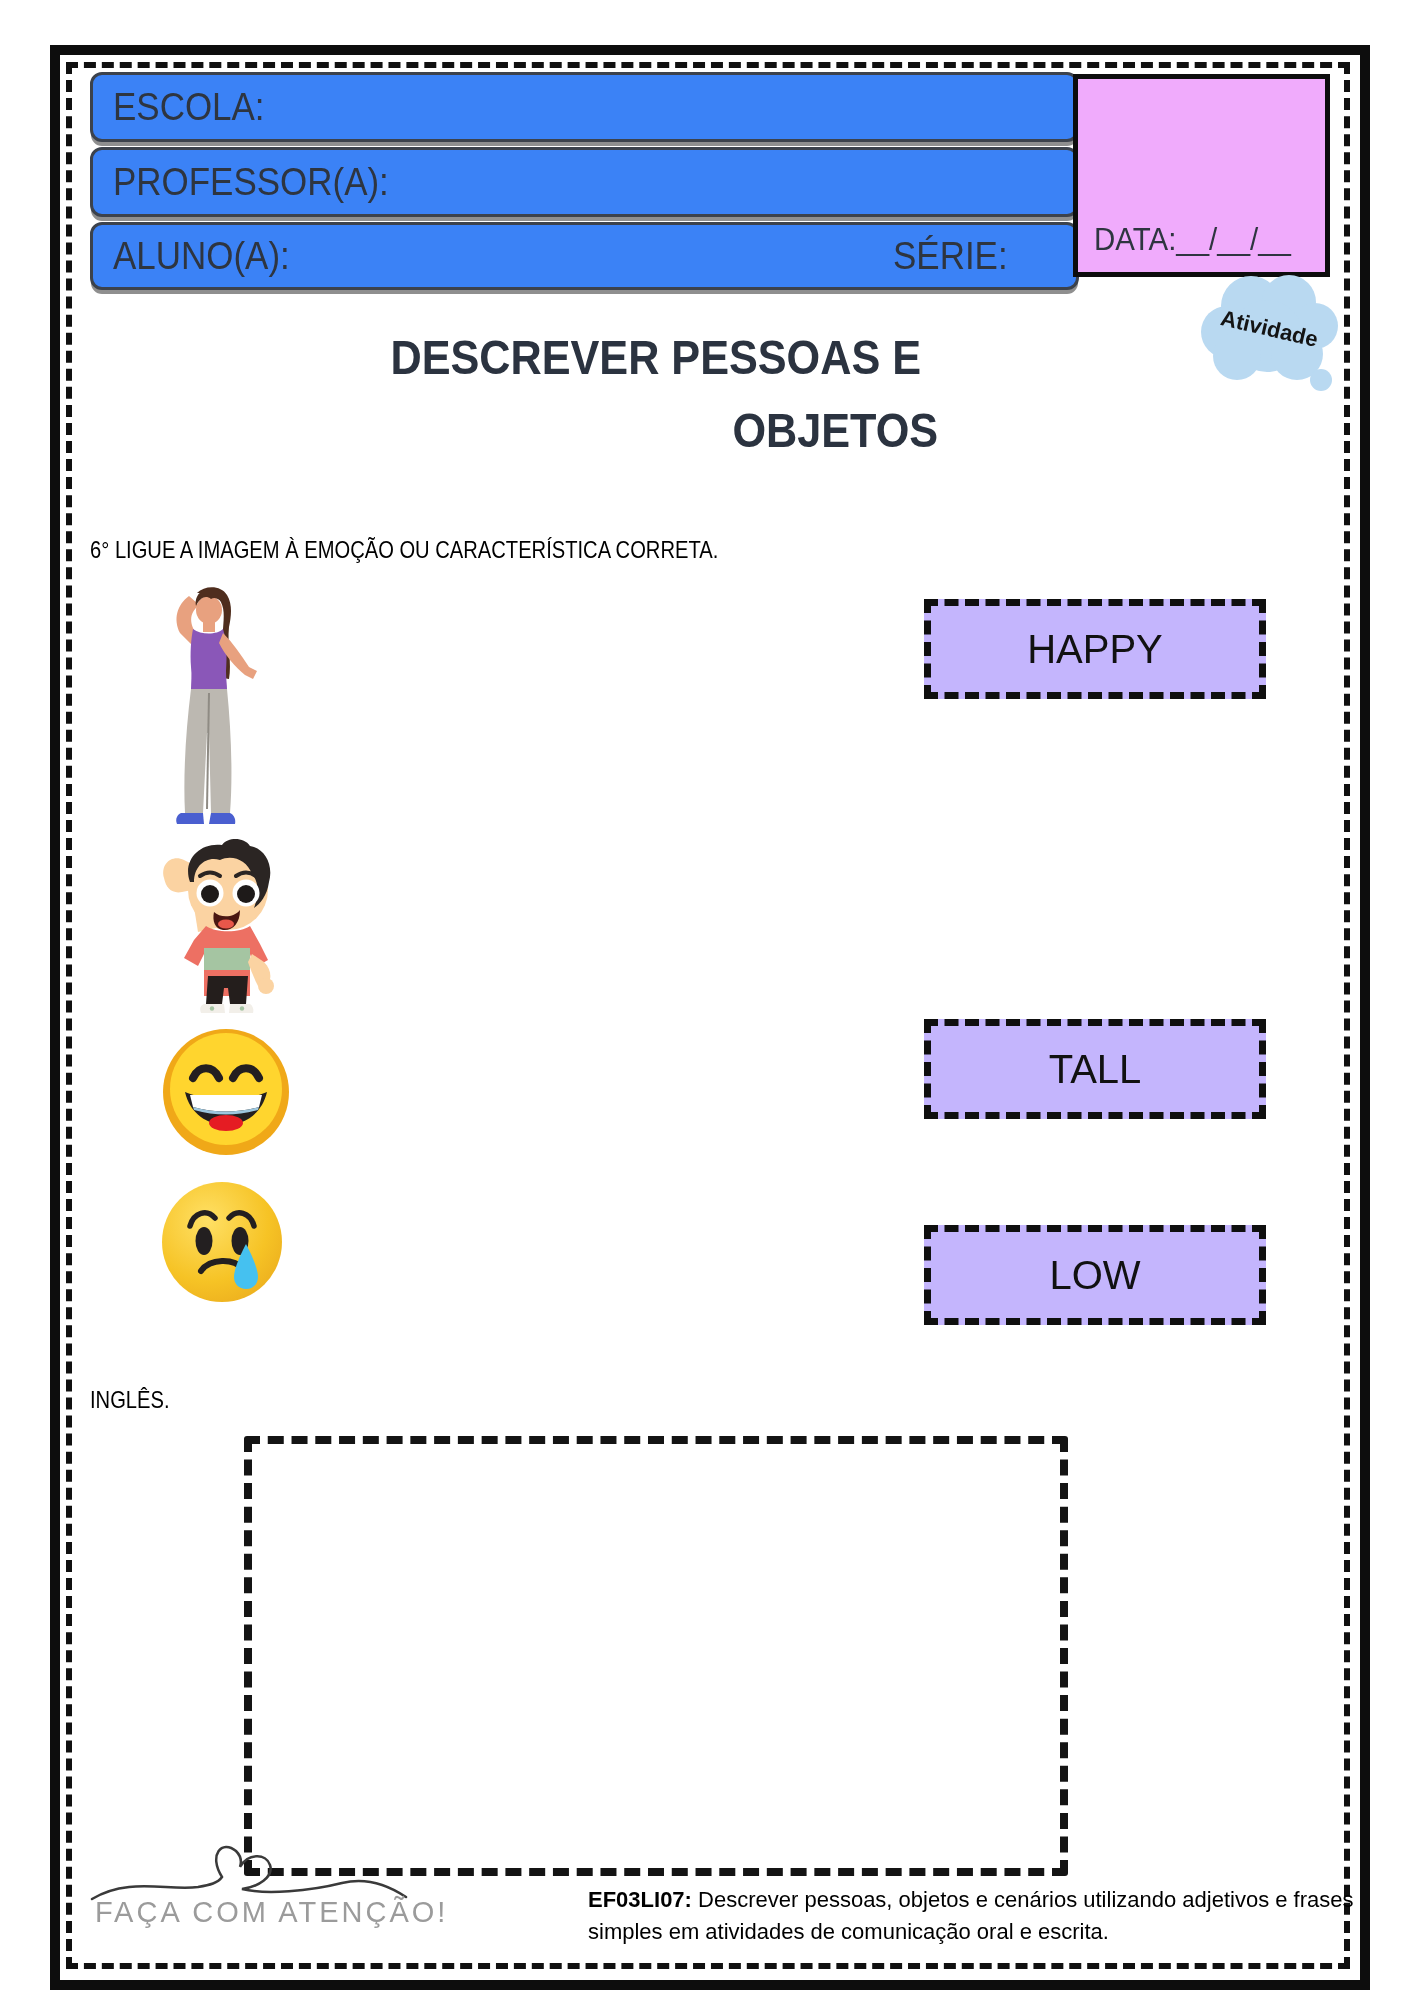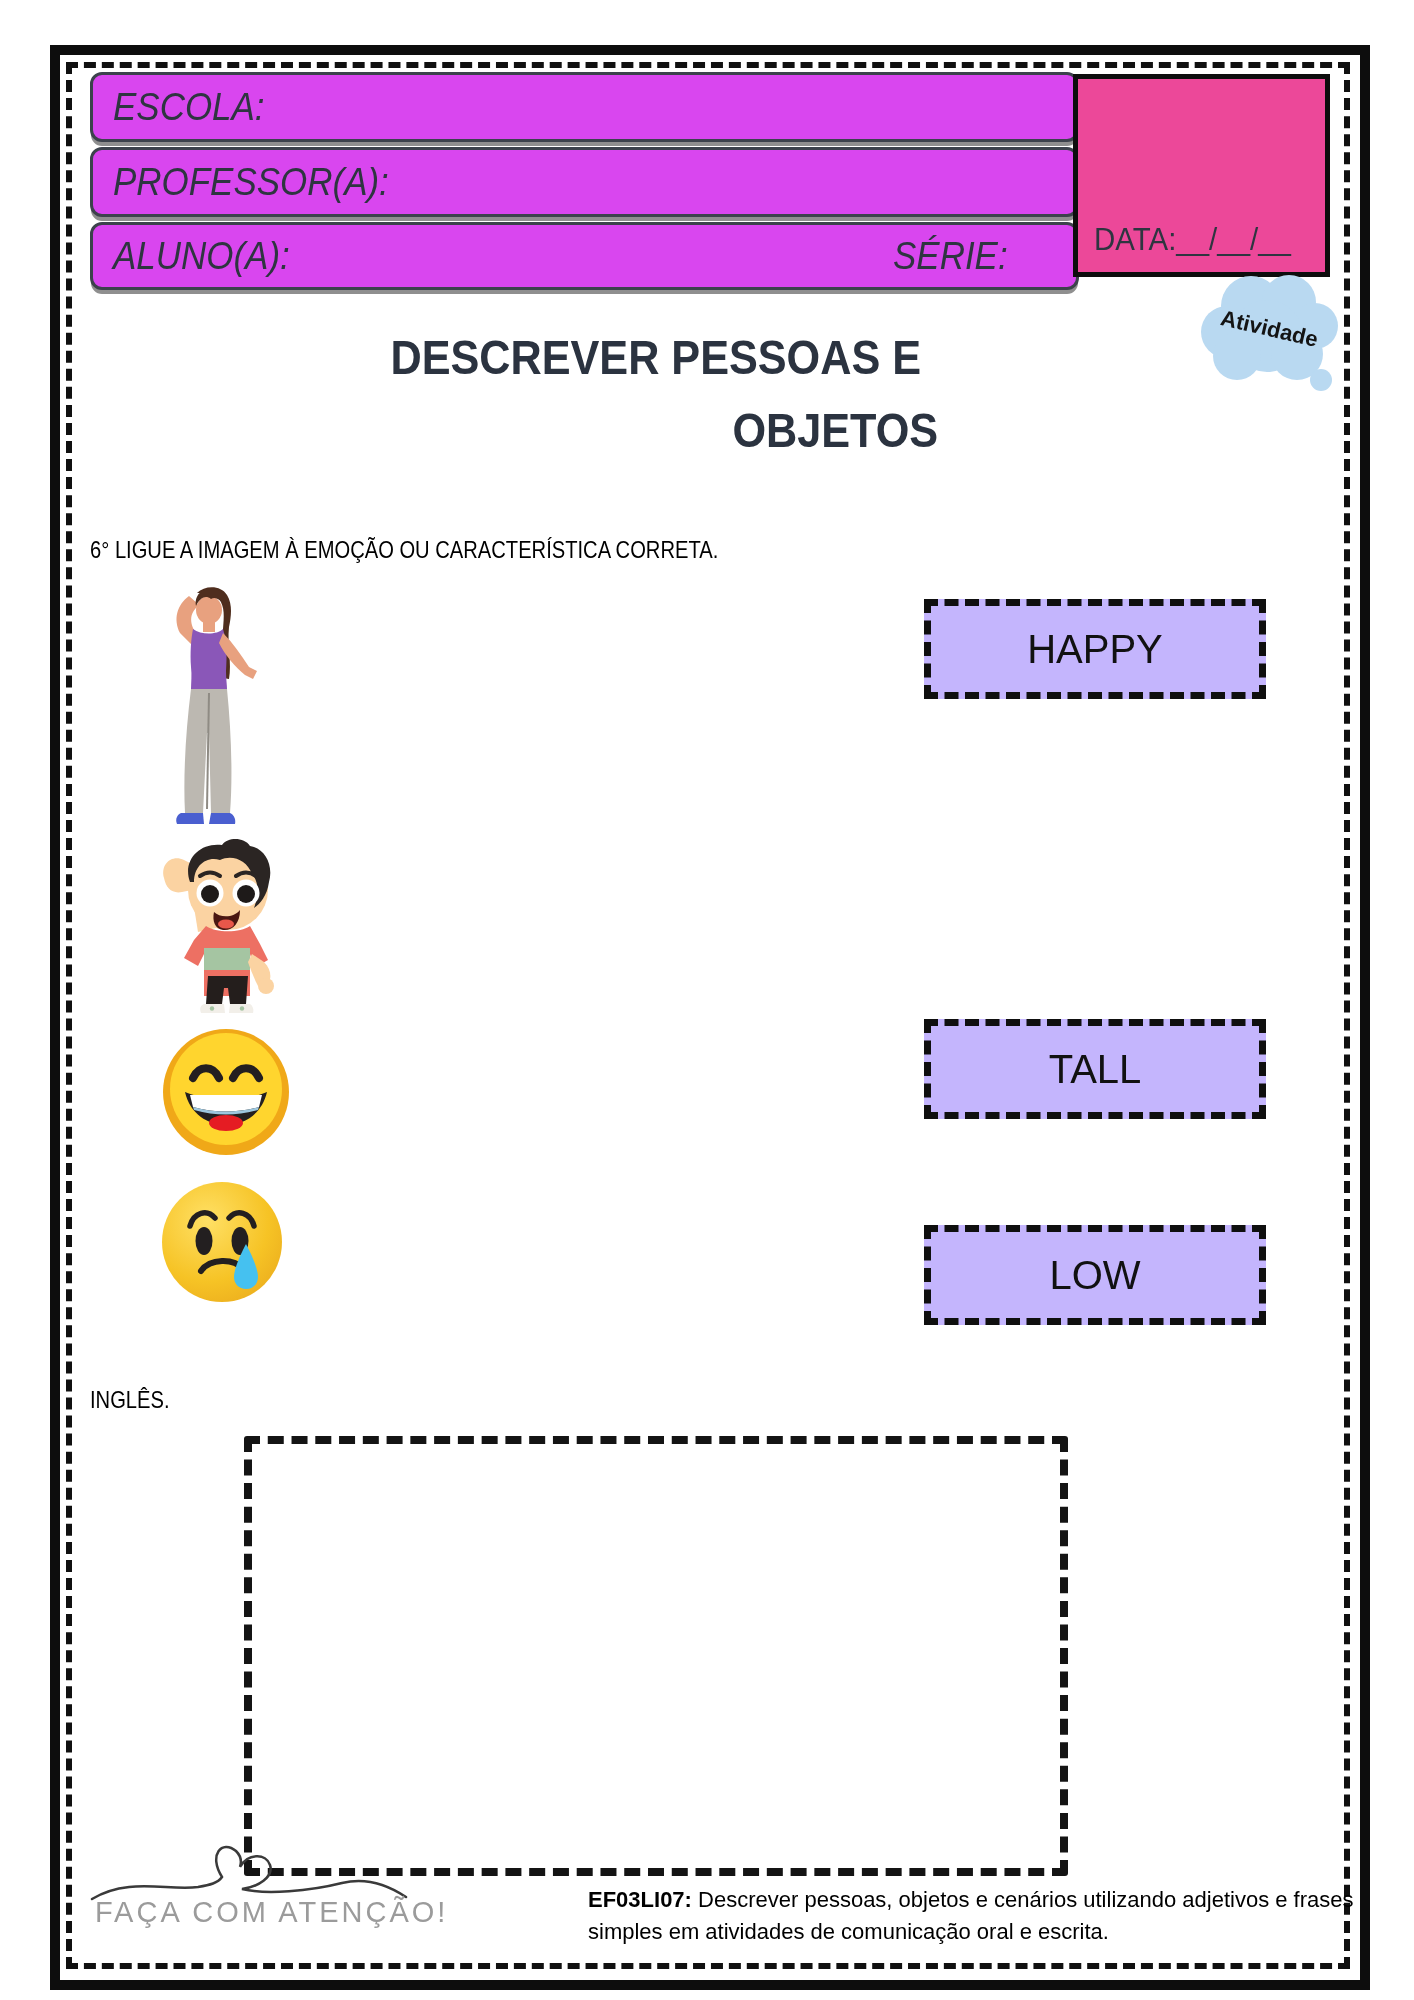--- a/index.html
+++ b/index.html
@@ -4,29 +4,29 @@
 <style>
   html,body{margin:0;padding:0;background:#fff;}
   .page{position:relative;width:1414px;height:2000px;background:#fff;overflow:hidden;
         font-family:"Liberation Sans", sans-serif;color:#000;}
   
   .outer-border{position:absolute;left:50px;top:45px;width:1300px;height:1925px;
                 border:10px solid #0d0d0d;}
   .inner-border{position:absolute;left:66px;top:62px;width:1272px;height:1895px;
                 border:6px dashed #101010;}
   
-  .hrow{position:absolute;left:90px;width:983px;height:64px;background:#d946ef;
+  .hrow{position:absolute;left:90px;width:983px;height:64px;background:#3b82f6;
         border:3px solid #3c424c;border-radius:12px;
-        box-shadow:0 5px 0 -1px #8f8f8f;font-style:italic;}
+        box-shadow:0 5px 0 -1px #8f8f8f;}
   .hrow .lbl{position:absolute;left:20px;top:50%;transform:translateY(-50%) scaleX(.92);
         transform-origin:left center;font-size:38px;color:#2e3540;white-space:nowrap;}
   .hrow .lbl2{position:absolute;left:800px;top:50%;transform:translateY(-50%) scaleX(.92);
         transform-origin:left center;font-size:38px;color:#2e3540;white-space:nowrap;}
   .row1{top:72px;} .row2{top:147px;} .row3{top:222px;height:62px;}
-  .date-box{position:absolute;left:1073px;top:74px;width:247px;height:193px;background:#ec4899;
+  .date-box{position:absolute;left:1073px;top:74px;width:247px;height:193px;background:#f0abfc;
         border:5px solid #0d0d0d;}
   .date-box .lbl{position:absolute;left:16px;bottom:14px;font-size:31px;color:#2e3540;
         transform:scaleX(.95);transform-origin:left center;white-space:nowrap;}
   
   .cloud{position:absolute;left:1193px;top:270px;width:152px;height:138px;}
   
   .title{position:absolute;left:130px;top:330px;width:820px;text-align:right;
          color:#2b3340;font-weight:bold;}
   .title .l1{font-size:48px;display:inline-block;transform:scaleX(.9);white-space:nowrap;}
   .title .l2{font-size:48px;display:inline-block;transform:scaleX(.9);margin-top:18px;white-space:nowrap;}

